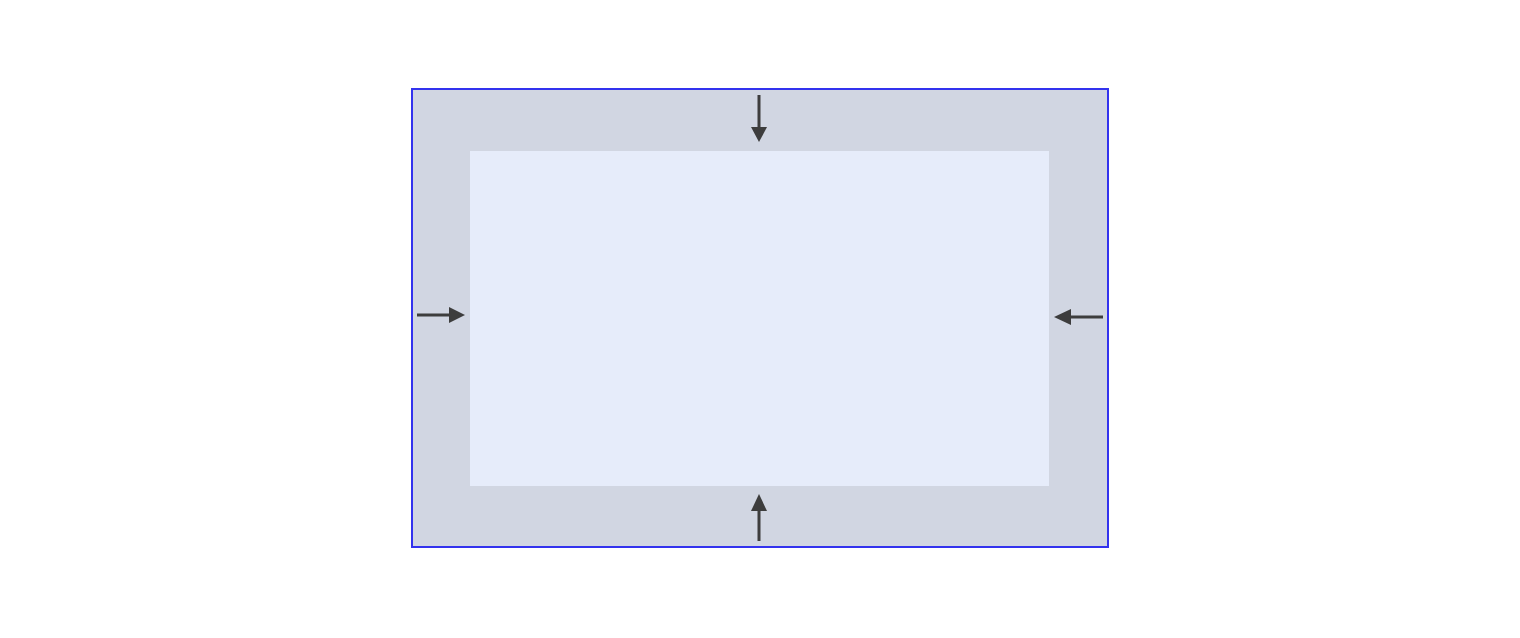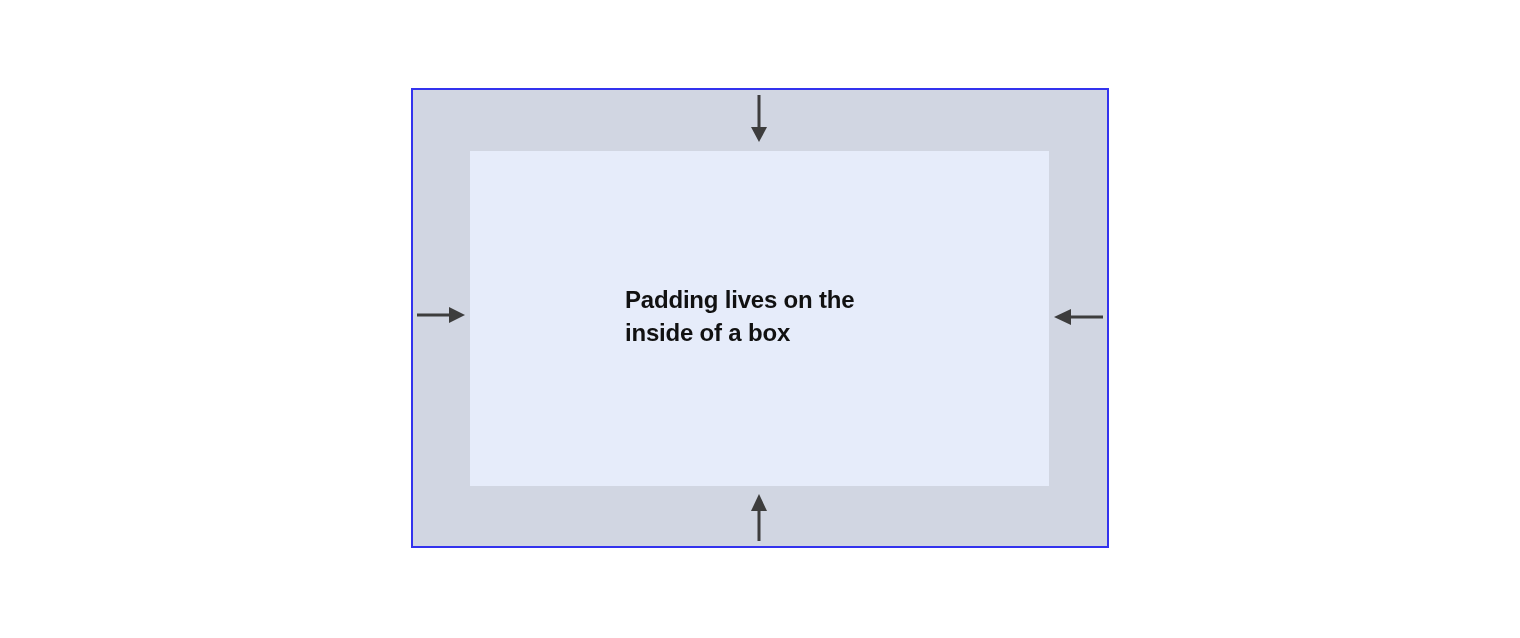--- a/index.html
+++ b/index.html
@@ -79,22 +79,20 @@
 </style>
 </head>
 <body>
 
 <div id="diagram-canvas">
 
   <div id="padding-box"></div>
 
   <div id="content-box"></div>
 
-  <div id="content-label">Padding lives on the
-inside of a box</div>
 
   <svg id="arrow-layer" viewBox="0 0 1520 638" width="1520" height="638" xmlns="http://www.w3.org/2000/svg">
 
     <g>
       <line class="arrow-stroke" x1="759" y1="95" x2="759" y2="131"></line>
       <polygon class="arrow-head" points="751,127 767,127 759,142"></polygon>
     </g>
 
     <g>
       <line class="arrow-stroke" x1="759" y1="541" x2="759" y2="507"></line>

